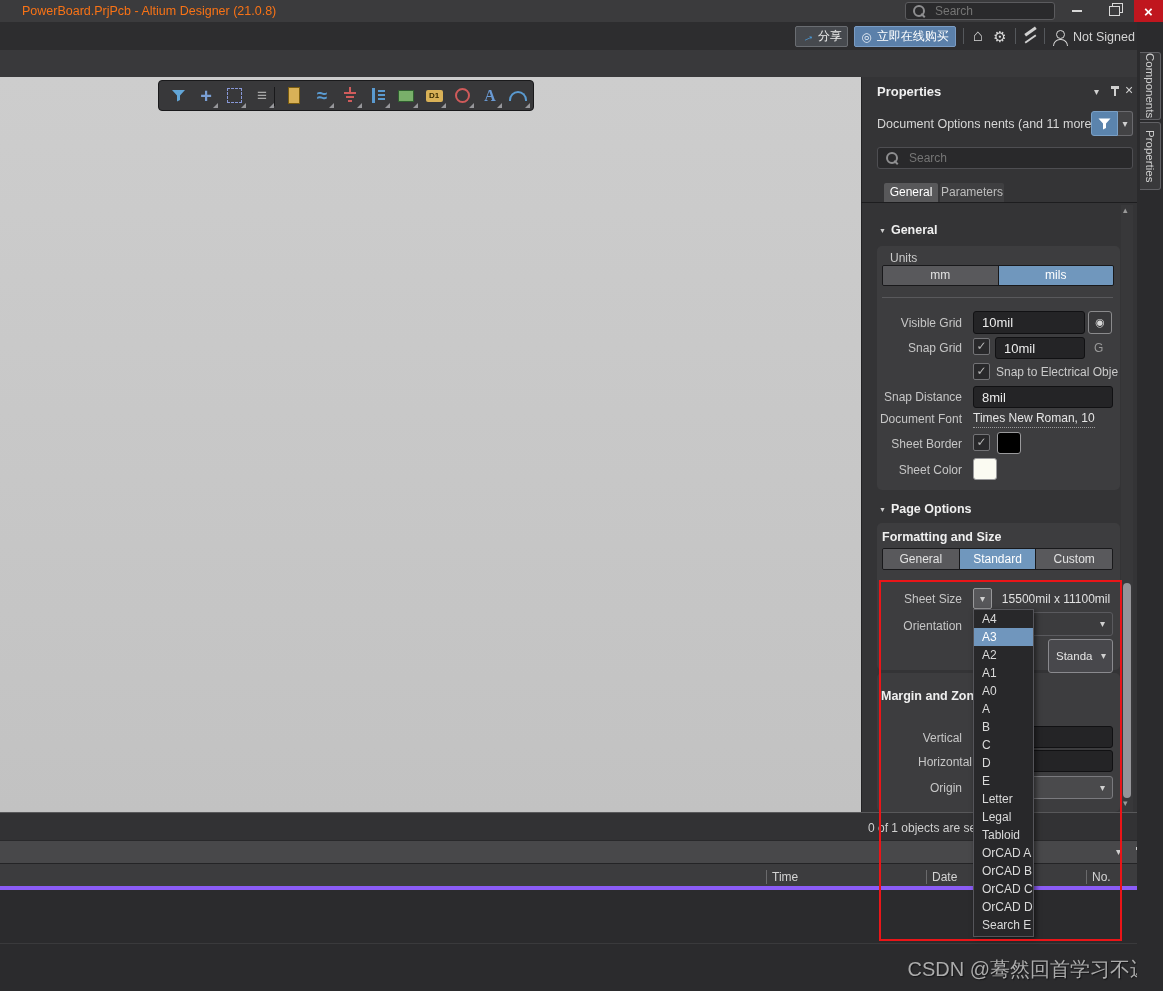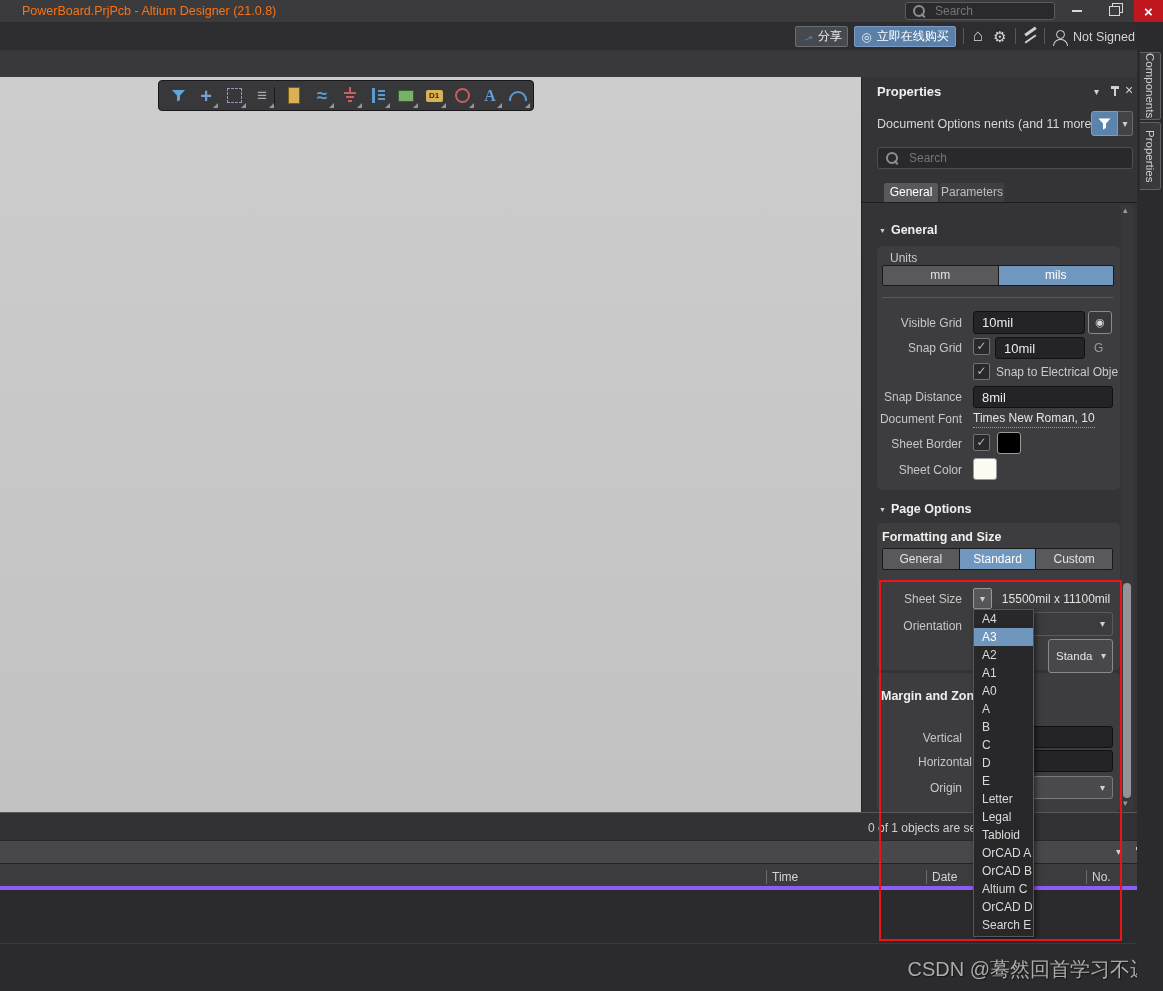--- a/index.html
+++ b/index.html
@@ -319,20 +319,20 @@
     <div class="ddi">A</div>
     <div class="ddi">B</div>
     <div class="ddi">C</div>
     <div class="ddi">D</div>
     <div class="ddi">E</div>
     <div class="ddi">Letter</div>
     <div class="ddi">Legal</div>
     <div class="ddi">Tabloid</div>
     <div class="ddi">OrCAD A</div>
     <div class="ddi">OrCAD B</div>
-    <div class="ddi">Altium C</div>
+    <div class="ddi">OrCAD C</div>
     <div class="ddi">OrCAD D</div>
     <div class="ddi">Search E</div>
   </div>
 
   <div class="ab" style="left:879px;top:580px;width:243px;height:361px;border:2px solid #ea1518;z-index:60;pointer-events:none;"></div>
 
 </div>
 
 </body></html>

